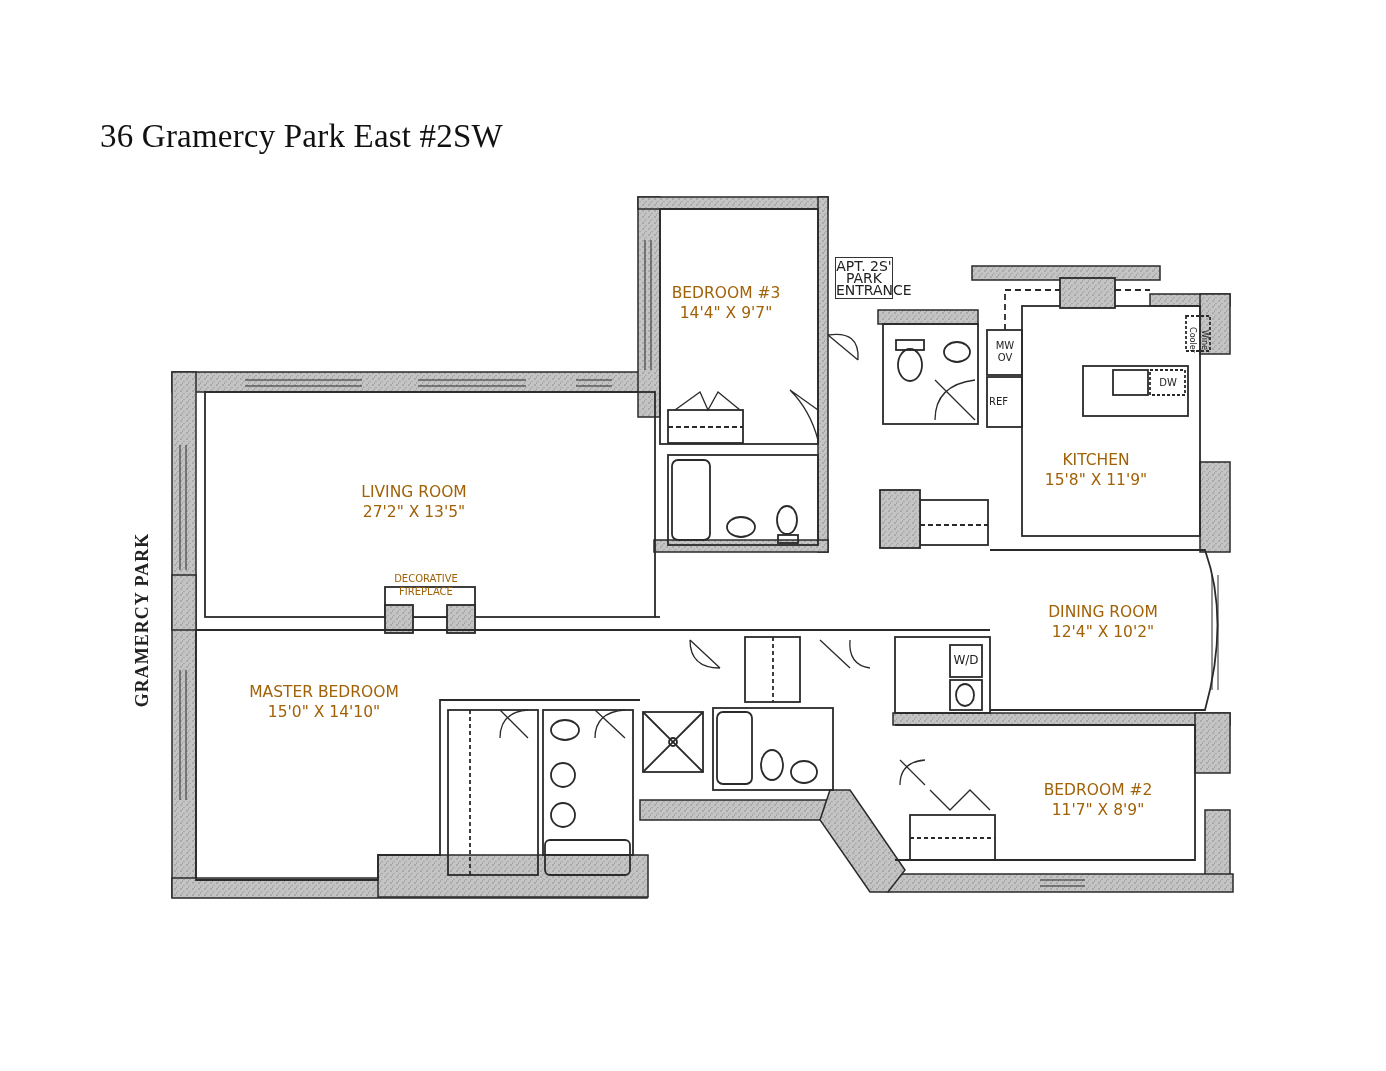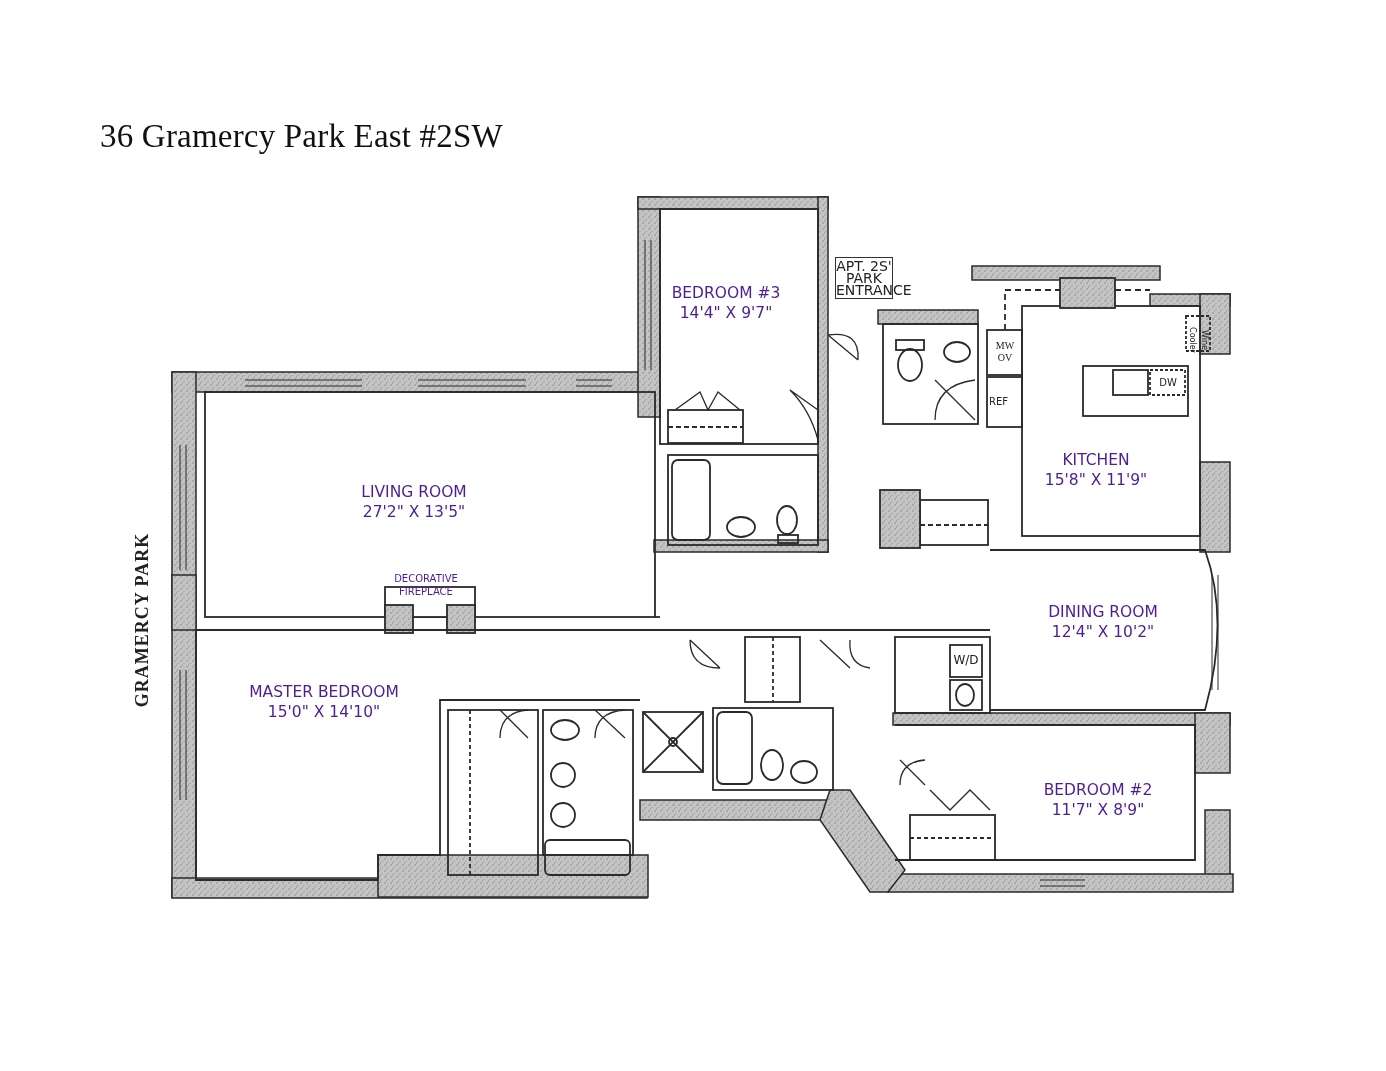--- a/index.html
+++ b/index.html
@@ -5,21 +5,21 @@
     html, body { margin: 0; padding: 0; background: #ffffff; }
     body { width: 1386px; height: 1071px; position: relative; overflow: hidden; }
     .title {
       position: absolute; left: 100px; top: 118px;
       font-family: "Liberation Serif", "DejaVu Serif", serif;
       font-size: 33px; color: #111; letter-spacing: 0.2px;
     }
     .plan { position: absolute; left: 0; top: 0; }
     .lbl {
       position: absolute; font-family: "DejaVu Sans", "Liberation Sans", sans-serif;
-      color: #4c1d95; text-align: center; white-space: nowrap; transform: translateX(-50%);
+      color: #a16207; text-align: center; white-space: nowrap; transform: translateX(-50%);
     }
     .room-name { font-size: 15.5px; line-height: 20px; }
     .room-dim { font-size: 15.5px; line-height: 20px; }
     .small { font-size: 10px; line-height: 13px; }
     .street {
       position: absolute; left: 142px; top: 620px;
       transform: translate(-50%, -50%) rotate(-90deg);
       font-family: "Liberation Serif", "DejaVu Serif", serif;
       font-weight: bold; font-size: 18px; letter-spacing: 1px; color: #222; white-space: nowrap;
     }
@@ -237,20 +237,20 @@
 <div class="lbl" style="left:1098px; top:780px;">
   <div class="room-name">BEDROOM #2</div>
   <div class="room-dim">11'7" X 8'9"</div>
 </div>
 
 <div class="lbl small" style="left:426px; top:572px;text-align:center;">
   <div>DECORATIVE</div>
   <div>FIREPLACE</div>
 </div>
 
-<div class="fix" style="left:989px; top:340px; width:32px;font-family:Liberation Serif, serif;">
+<div class="fix" style="left:989px; top:340px; width:32px;">
   <div>MW</div>
   <div>OV</div>
 </div>
 <div class="fix" style="left:989px; top:396px; width:16px;">REF</div>
 <div class="fix" style="left:1152px; top:377px; width:32px;">DW</div>
 <div class="fix" style="left:1177px; top:328px; width:42px; font-size:8px; transform:rotate(90deg);">Wine Cooler</div>
 <div class="fix" style="left:950px; top:654px; width:32px; font-size:12px;">W/D</div>
 
 </body></html>

